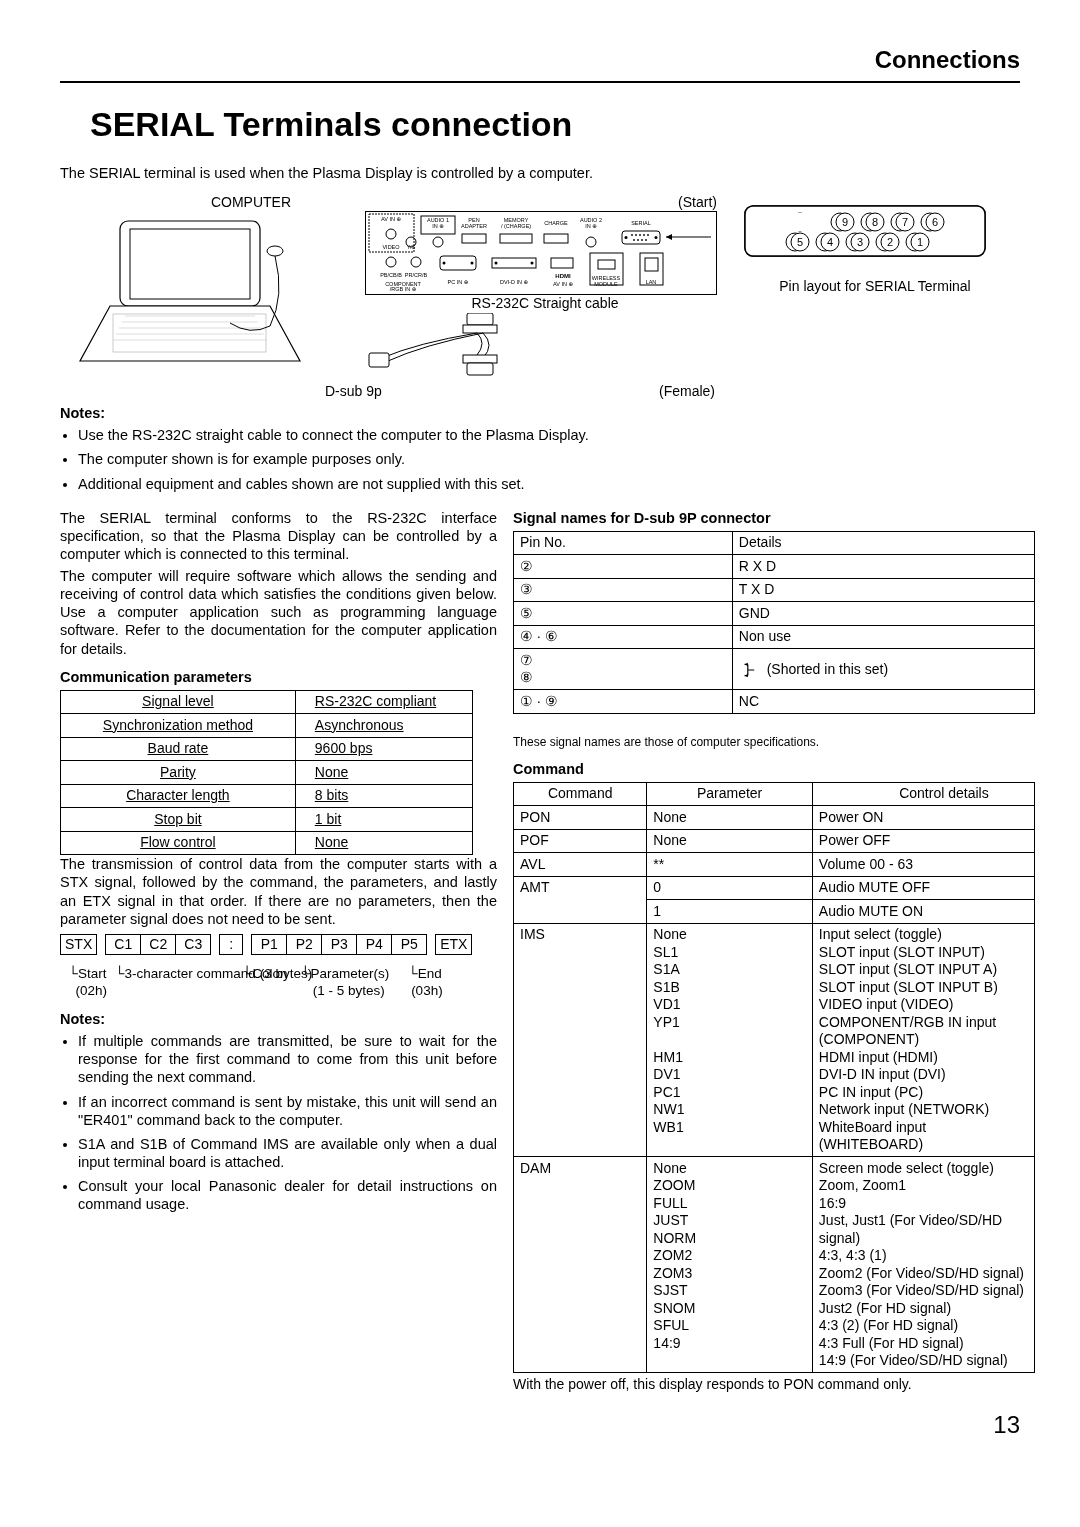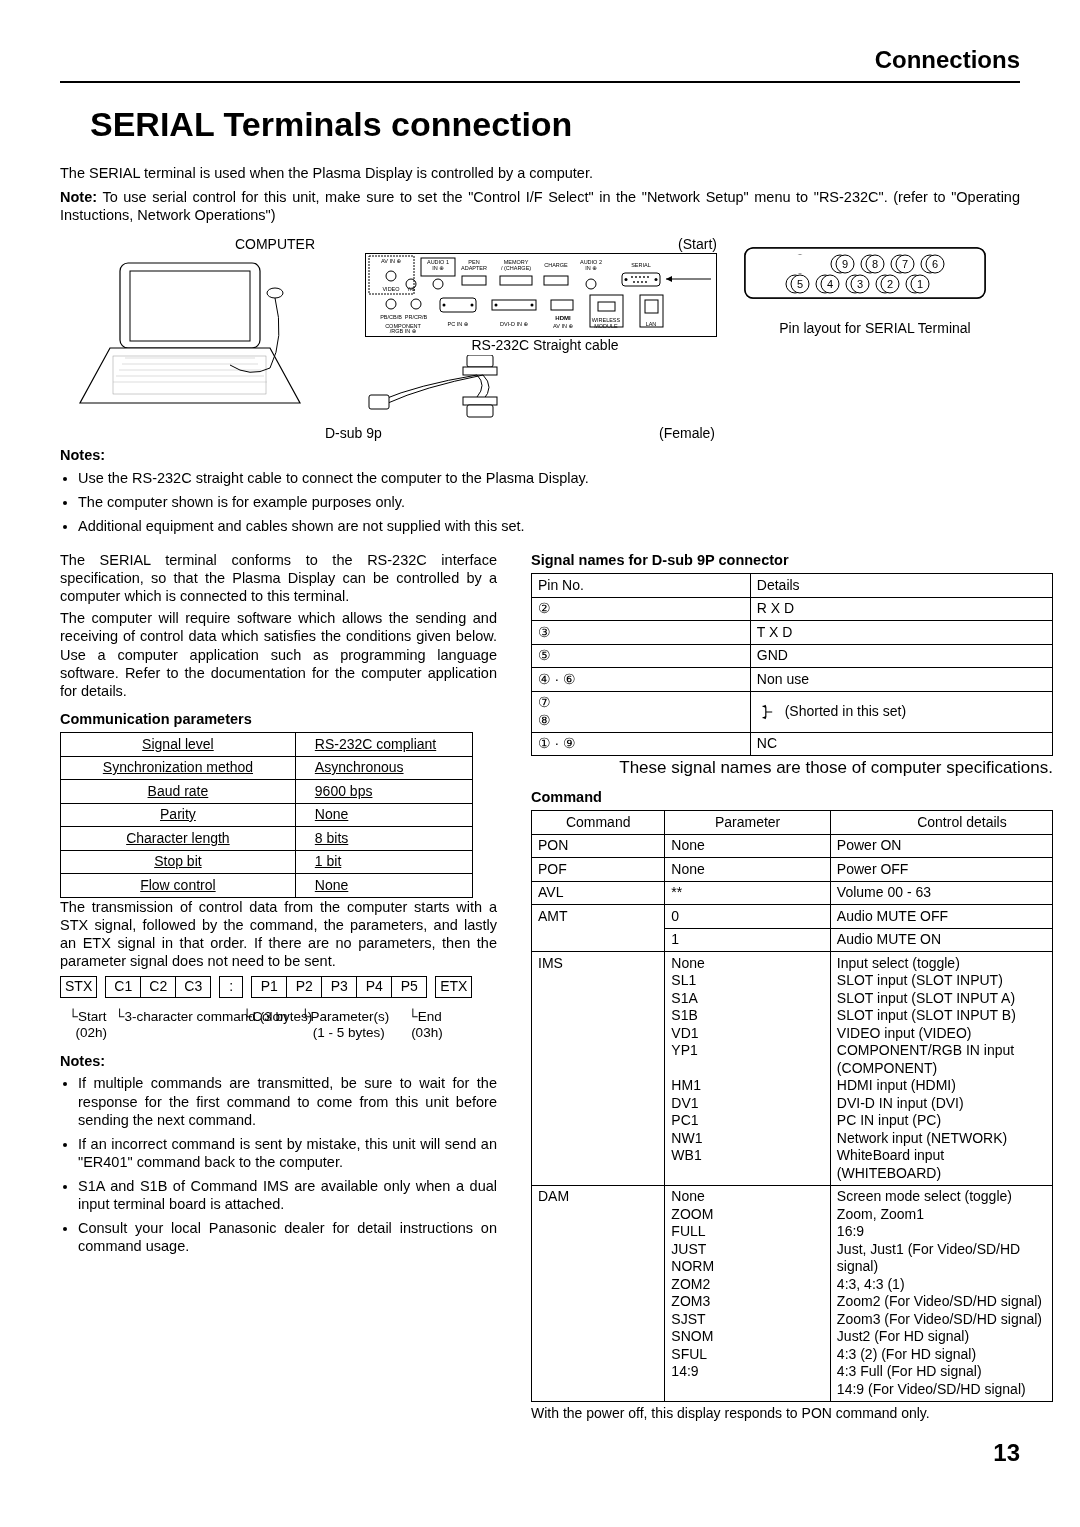--- a/index.html
+++ b/index.html
@@ -40,21 +40,21 @@
 }
 .computer-box { grid-column: 1; grid-row: 1 / span 2; text-align:center; }
 .port-box     { grid-column: 2; grid-row: 1; }
 .pin-box      { grid-column: 3; grid-row: 1; text-align:center; }
 .cable-box    { grid-column: 2; grid-row: 2; }
 .diagram svg { display:block; }
 .diagram .caption { font-size: 14px; }
 .columns {
   display: grid;
   grid-template-columns: 437px 522px;
-  column-gap: 34px;
+  column-gap: 16px;
   margin-top: 2px;
 }
 .section-heading { font-weight: bold; margin: 10px 0 4px 0; }
 table {
   border-collapse: collapse;
   width: 100%;
   font-size: 14px;
 }
 table td, table th {
   border: 1px solid #000;
@@ -81,41 +81,37 @@
   border:1px solid #000; padding: 1px 4px; text-align:center;
   min-width: 26px;
 }
 .byte-group { display:flex; }
 .byte-group .byte-sub + .byte-sub { border-left:none; }
 .byte-labels { display:flex; font-size: 13.5px; margin-top:11px;}
 .byte-labels div { text-align:center; white-space:nowrap; }
 .short-arrow {
   display:inline-block; width:24px; height:16px; vertical-align:middle;
 }
-.footer-pagenum { text-align:right; font-size:24px; font-weight:bold; margin-top:16px; }
+.footer-pagenum { text-align:right; font-size:24px; font-weight:normal; margin-top:16px; }
 </style>
 </head>
 <body>
 
 <div class="header-title">Connections</div>
 <hr class="hr-thick">
 <div class="main-title">SERIAL Terminals connection</div>
 
 <div class="intro">
   <p>The SERIAL terminal is used when the Plasma Display is controlled by a computer.</p>
-  <p style="text-align:justify;">
-    <span class="note-prefix">Note:</span>
-    <span>To use serial control for this unit, make sure to set the "Control I/F Select" in the "Network Setup" menu to "RS-232C". (refer to "Operating Instuctions, Network Operations")</span>
-  </p>
 </div>
 
 <div class="diagram">
 
   <div class="computer-box">
-    <div class="caption" style="text-align:right;font-weight:normal;margin-right:50px;">COMPUTER</div>
+    <div class="caption" style="text-align:right;font-weight:normal;margin-right:74px;">COMPUTER</div>
     <svg width="260" height="170">
       <g transform="translate(50,10)">
         <rect x="10" y="0" width="140" height="85" rx="8" fill="#fff" stroke="#000" stroke-width="1.2"></rect>
         <rect x="20" y="8" width="120" height="70" fill="#fff" stroke="#000" stroke-width="1"></rect>
         <polygon points="0,85 160,85 190,140 -30,140" fill="#fff" stroke="#000" stroke-width="1.2"></polygon>
         <rect x="3" y="93" width="153" height="38" fill="none" stroke="#999" stroke-width="0.5"></rect>
         <g stroke="#bbb" stroke-width="0.5">
           <line x1="15" y1="95" x2="145" y2="95"></line>
             <line x1="12" y1="101" x2="148" y2="101"></line>
           <line x1="9" y1="107" x2="151" y2="107"></line>
@@ -468,21 +464,21 @@
                 <polygon points="4,3 8,1 8,5" fill="#000"></polygon>
                 <polygon points="4,17 8,15 8,19" fill="#000"></polygon>
               </svg> (Shorted in this set)</td>
           </tr>
           <tr>
             <td style="white-space: pre-line;">① · ⑨</td>
             <td>NC</td>
           </tr>
         </tbody>
     </table>
-    <div style="font-size:17px;margin-top:1px;text-align:right;">These signal names are those of computer specifications.</div>
+    <div style="font-size:12px;margin-top:21px;">These signal names are those of computer specifications.</div>
 
     <div class="section-heading">Command</div>
     <table class="cmd-table">
       <tbody id="cmd-tbody">
           <tr>
             <td style="text-align: center;">Command</td>
             <td style="text-align: center;">Parameter</td>
             <td style="text-align: center; padding-left: 47px;">Control details</td>
           </tr>
           <tr>

